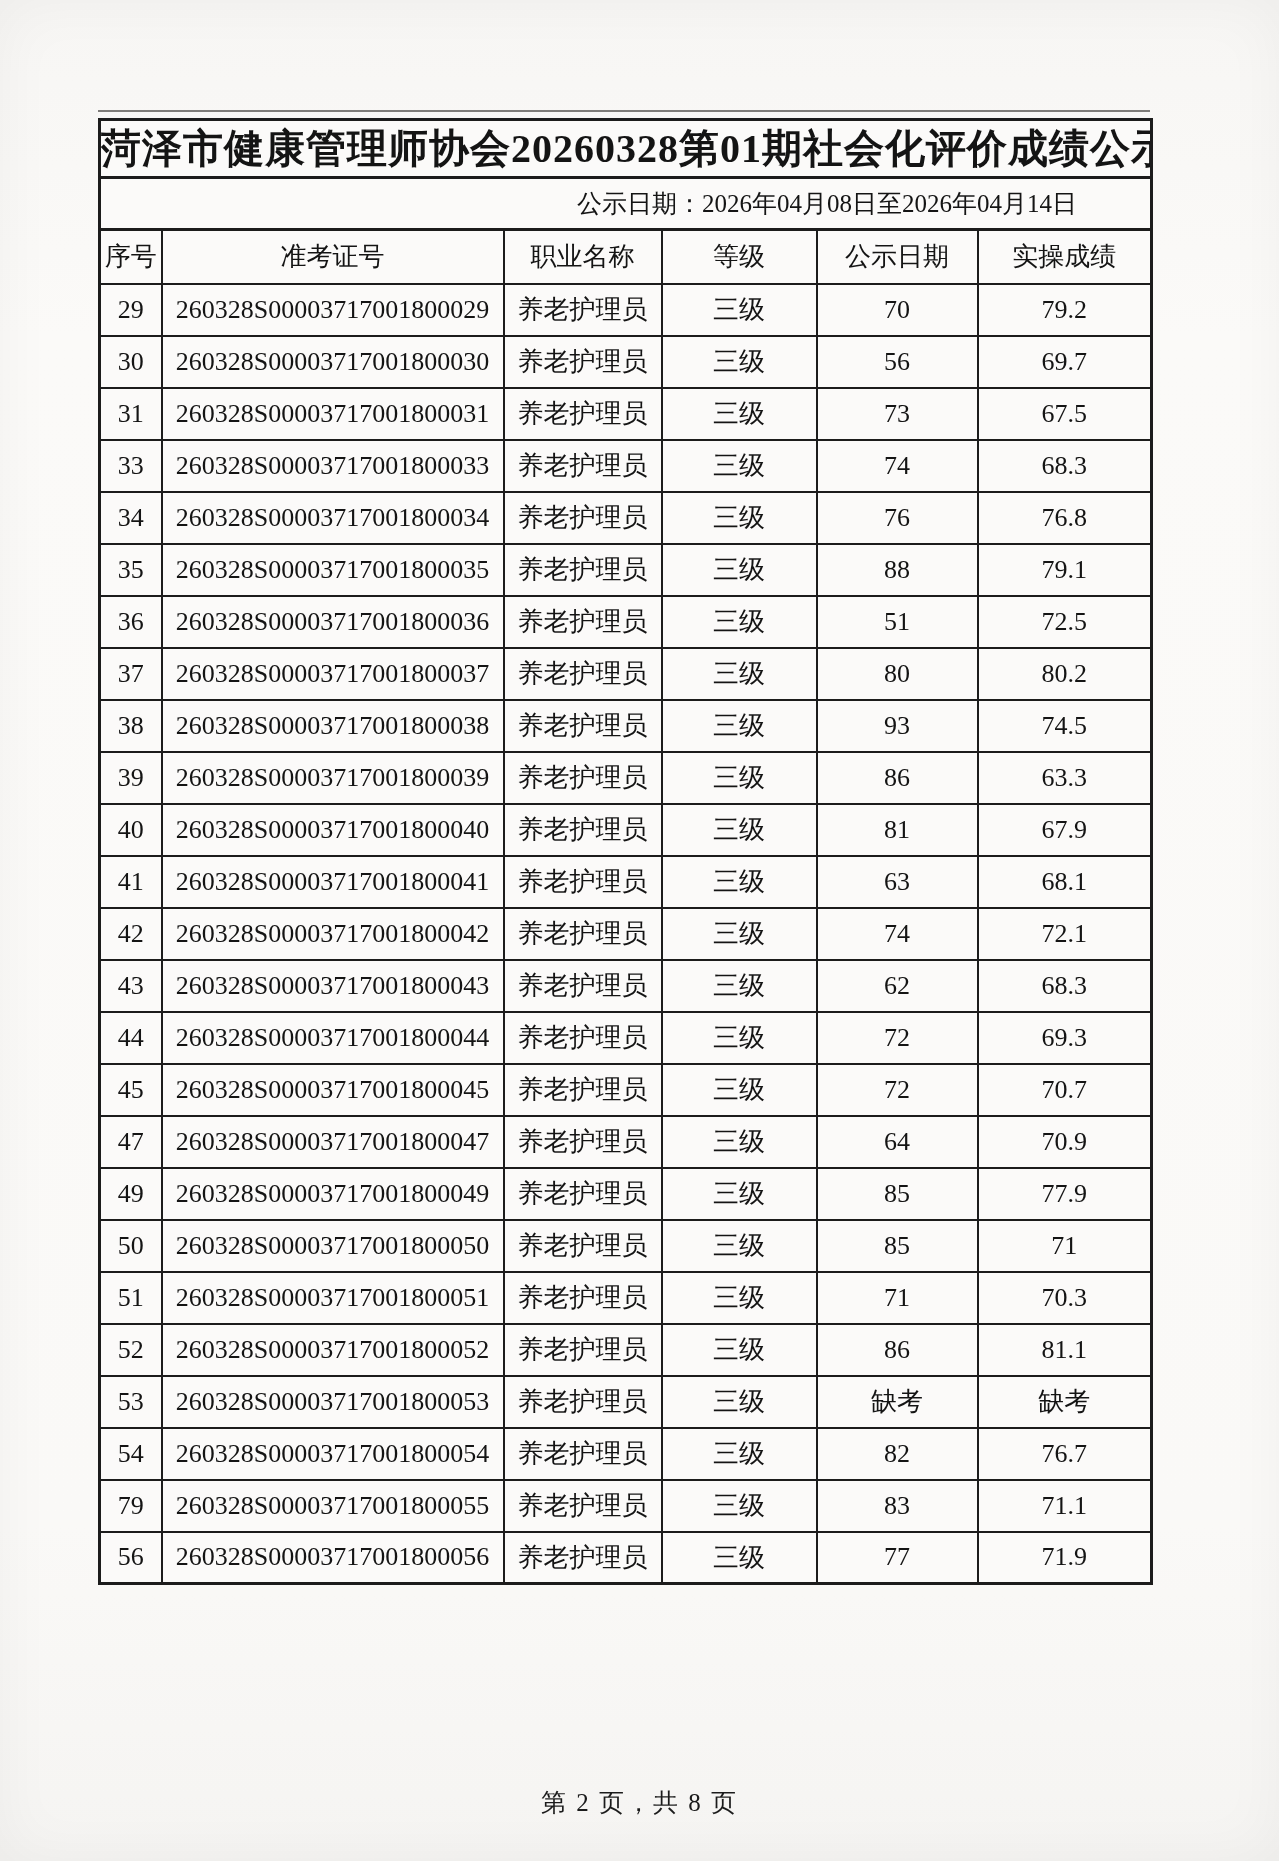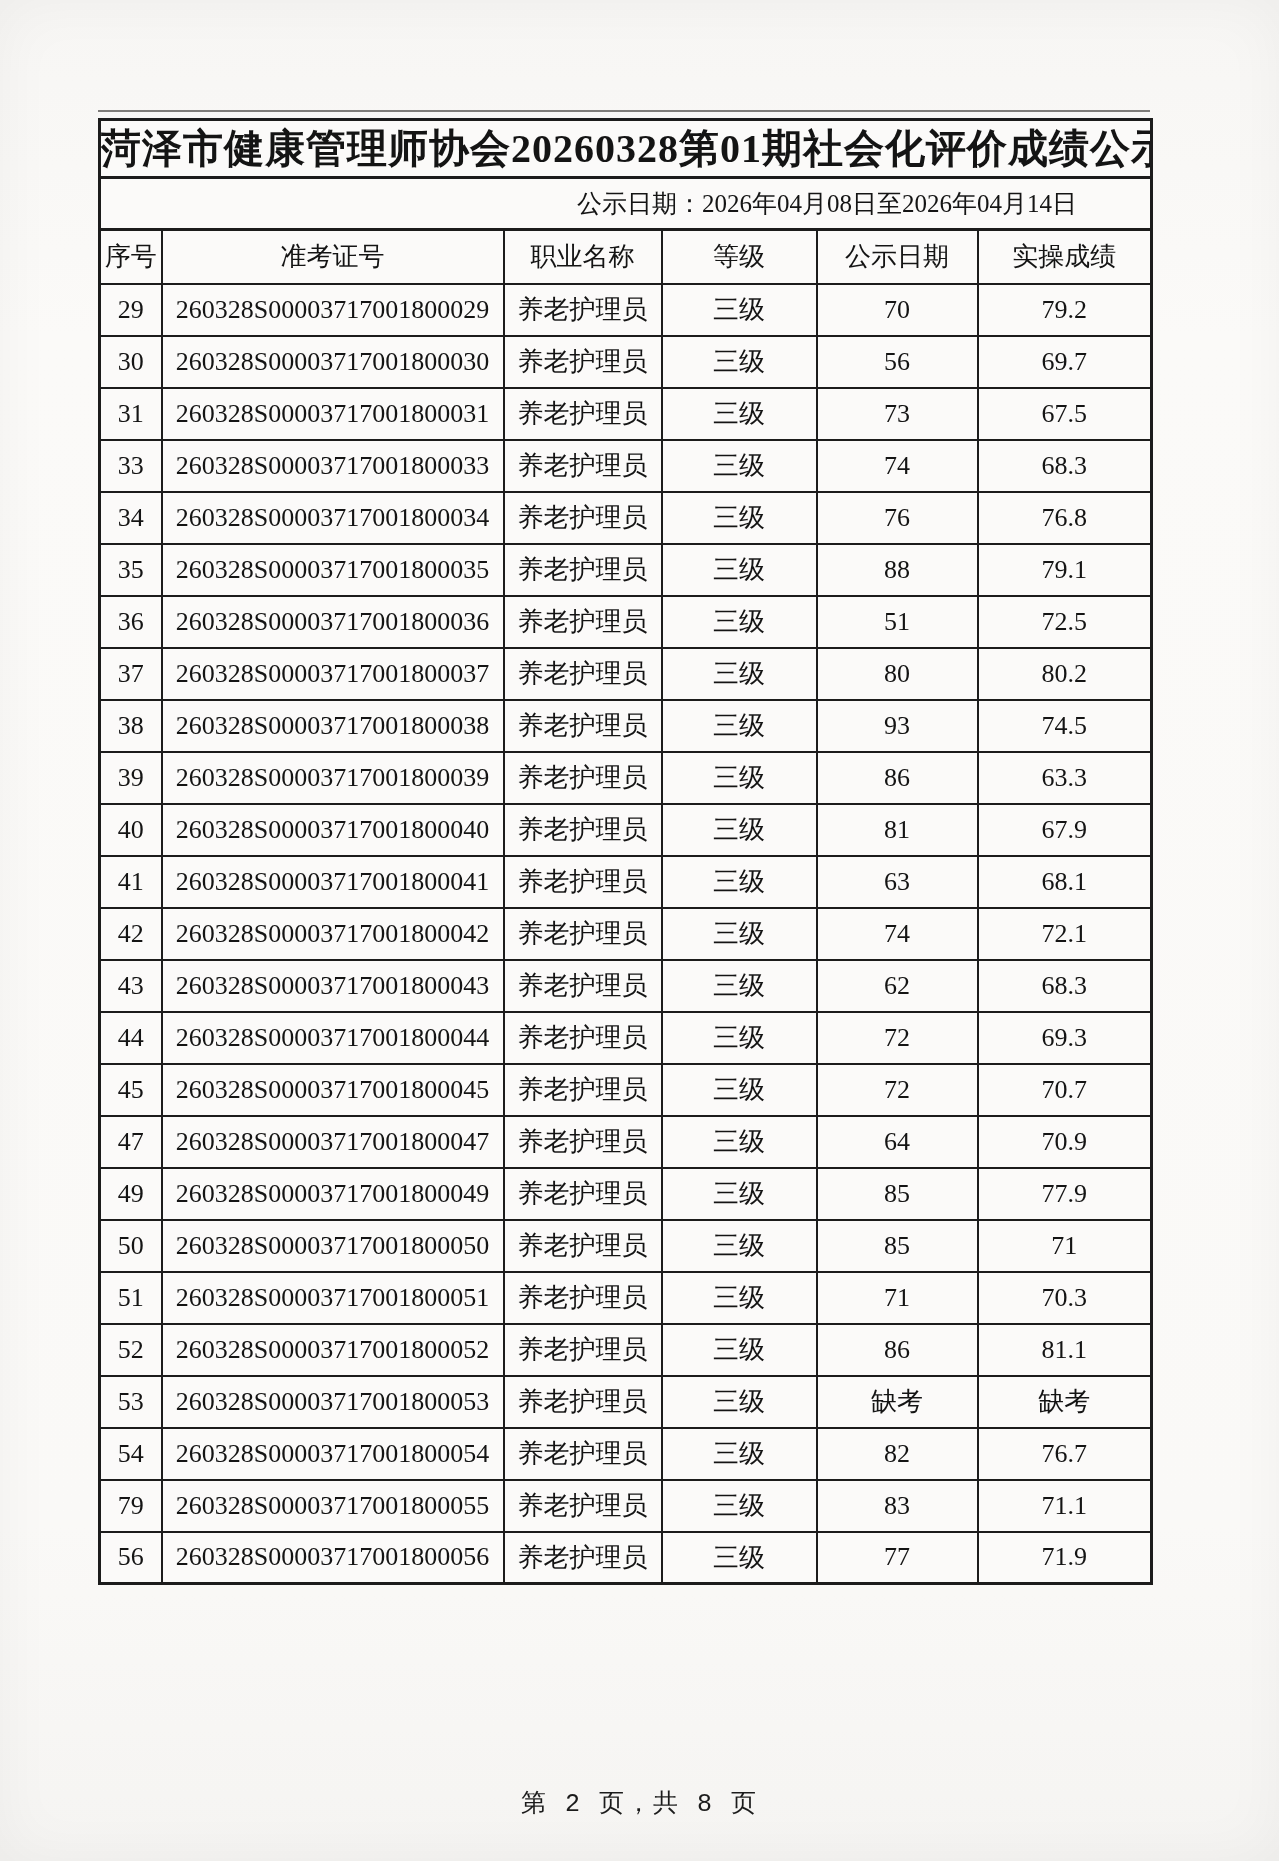--- a/index.html
+++ b/index.html
@@ -65,21 +65,20 @@
   tr.data-row td{
     height:52px;
   }
   td.ticket-cell{font-size:26px;}
   .footer{
     position:absolute;left:0;top:1786px;width:1279px;
     text-align:center;
     font-size:25px;
     letter-spacing:2px;
     color:#1b1b1b;
-    font-family:Liberation Mono, monospace;
   }
 </style>
 </head>
 <body>
 
 <div class="paper">
   <div class="table-wrap">
     <div class="top-rule"></div>
     <table class="score-table">
       <colgroup>

